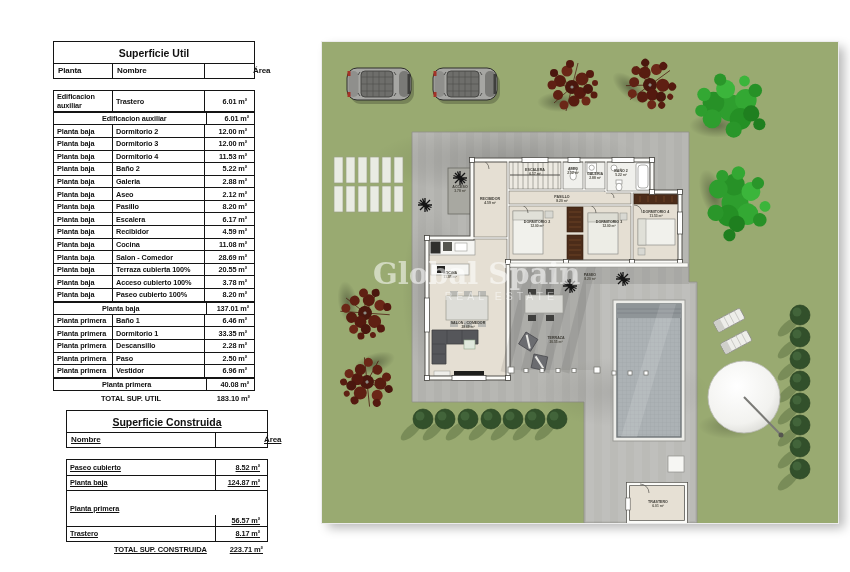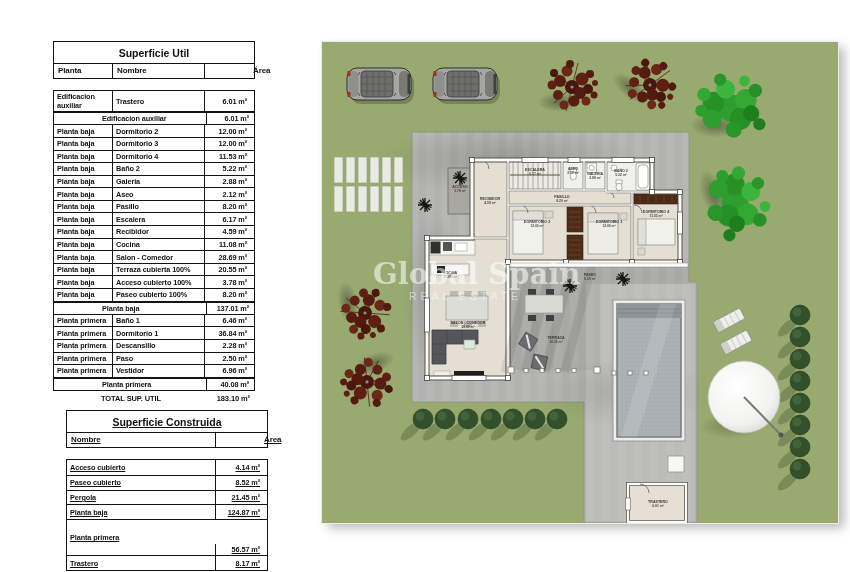--- a/index.html
+++ b/index.html
@@ -30,21 +30,21 @@
   
   #plan{position:absolute;left:322px;top:42px;width:516px;height:481px;background:#9DAE74;
         box-shadow:0 0 0 1px #ececec, 6px 5px 10px rgba(0,0,0,0.28);}
   #plan svg{display:block;}
   .room-label{font:700 3.6px "Liberation Sans",sans-serif;fill:#3C3A34;text-anchor:middle;}
   .room-label .a2{font-size:3.3px;fill:#4A483F;}
   #watermark{position:absolute;left:18px;top:218px;width:185px;text-align:center;pointer-events:none;margin-left:33px;}
   #wm1{font-family:"DejaVu Serif",serif;font-weight:600;font-size:29px;line-height:1;
        color:rgba(255,255,255,0.55);white-space:nowrap;}
   #wm2{font-family:"Liberation Sans",sans-serif;font-size:10.5px;letter-spacing:4px;
-       color:rgba(255,255,255,0.5);margin-top:1px;}
+       color:rgba(255,255,255,0.5);margin-top:1px;text-align:right;}
 </style>
 </head>
 <body>
 
 <div id="page">
 
   <div class="tbl" id="tbl-util">
     <div class="tbl-title">Superficie Util</div>
     <div class="tbl-head">
         <div class="cell" style="flex: 0 0 58px;">Planta</div>
@@ -137,21 +137,21 @@
           <div class="cell c-area" style="flex: 0 0 48px;">137.01 m²</div>
         </div>
         <div class="row">
           <div class="cell" style="flex: 0 0 58px;">Planta primera</div>
           <div class="cell" style="flex: 0 0 92px;">Baño 1</div>
           <div class="cell c-area" style="flex: 0 0 48px; padding-left: 12px;">6.46 m²</div>
         </div>
         <div class="row">
           <div class="cell" style="flex: 0 0 58px;">Planta primera</div>
           <div class="cell" style="flex: 0 0 92px;">Dormitorio 1</div>
-          <div class="cell c-area" style="flex: 0 0 48px;">36.84 m²</div>
+          <div class="cell c-area" style="flex: 0 0 48px;">33.35 m²</div>
         </div>
         <div class="row">
           <div class="cell" style="flex: 0 0 58px;">Planta primera</div>
           <div class="cell" style="flex: 0 0 92px;">Descansillo</div>
           <div class="cell c-area" style="flex: 0 0 48px;">2.28 m²</div>
         </div>
         <div class="row">
           <div class="cell" style="flex: 0 0 58px;">Planta primera</div>
           <div class="cell" style="flex: 0 0 92px;">Paso</div>
           <div class="cell c-area" style="flex: 0 0 48px;">2.50 m²</div>
@@ -176,42 +176,40 @@
 
   <div class="tbl" id="tbl-cons">
     <div class="tbl-title">Superficie Construida</div>
     <div class="tbl-head">
         <div class="cell" style="flex: 0 0 148px;">Nombre</div>
         <div class="cell c-area grow" style="flex: 0 0 50px;">Área</div>
       </div>
     <div class="tbl-gap"></div>
     <div class="tbl-body">
         <div class="row" style="min-height: 14.8px;">
-          <div class="cell" style="flex: 0 0 148px;">Acceso cubierto</div>
-          <div class="cell c-area" style="flex: 0 0 50px;">4.14 m²</div>
-        </div>
-        <div class="row" style="min-height: 14.8px;">
           <div class="cell" style="flex: 0 0 148px;">Paseo cubierto</div>
           <div class="cell c-area" style="flex: 0 0 50px;">8.52 m²</div>
-        </div>
-        <div class="row" style="min-height: 14.8px;">
-          <div class="cell" style="flex: 0 0 148px;">Pergola</div>
-          <div class="cell c-area" style="flex: 0 0 50px;">21.45 m²</div>
         </div>
         <div class="row" style="min-height: 14.8px;">
           <div class="cell" style="flex: 0 0 148px;">Planta baja</div>
           <div class="cell c-area" style="flex: 0 0 50px;">124.87 m²</div>
         </div>
         <div class="row" style="min-height: 14.8px;">
           <div class="cell" style="flex: 0 0 148px;">Planta primera</div>
           <div class="cell c-area" style="flex: 0 0 50px; margin-top: 24px;">56.57 m²</div>
         </div>
         <div class="row" style="min-height: 14.8px;">
           <div class="cell" style="flex: 0 0 148px;">Trastero</div>
           <div class="cell c-area" style="flex: 0 0 50px;">8.17 m²</div>
+        </div>
+      </div>
+    <div class="tbl-total">
+        <div class="row">
+          <div class="cell grow" style="flex: 1 1 auto; border-left: none;">TOTAL SUP. CONSTRUIDA</div>
+          <div class="cell c-area" style="flex: 0 0 50px; border-left: none;">223.71 m²</div>
         </div>
       </div>
   </div>
 
   <div id="plan">
     <svg width="516" height="481" viewBox="0 0 516 481" xmlns="http://www.w3.org/2000/svg">
       <defs>
         <radialGradient id="softShadow">
           <stop offset="0" stop-color="#000" stop-opacity="0.35"></stop>
           <stop offset="1" stop-color="#000" stop-opacity="0"></stop>

